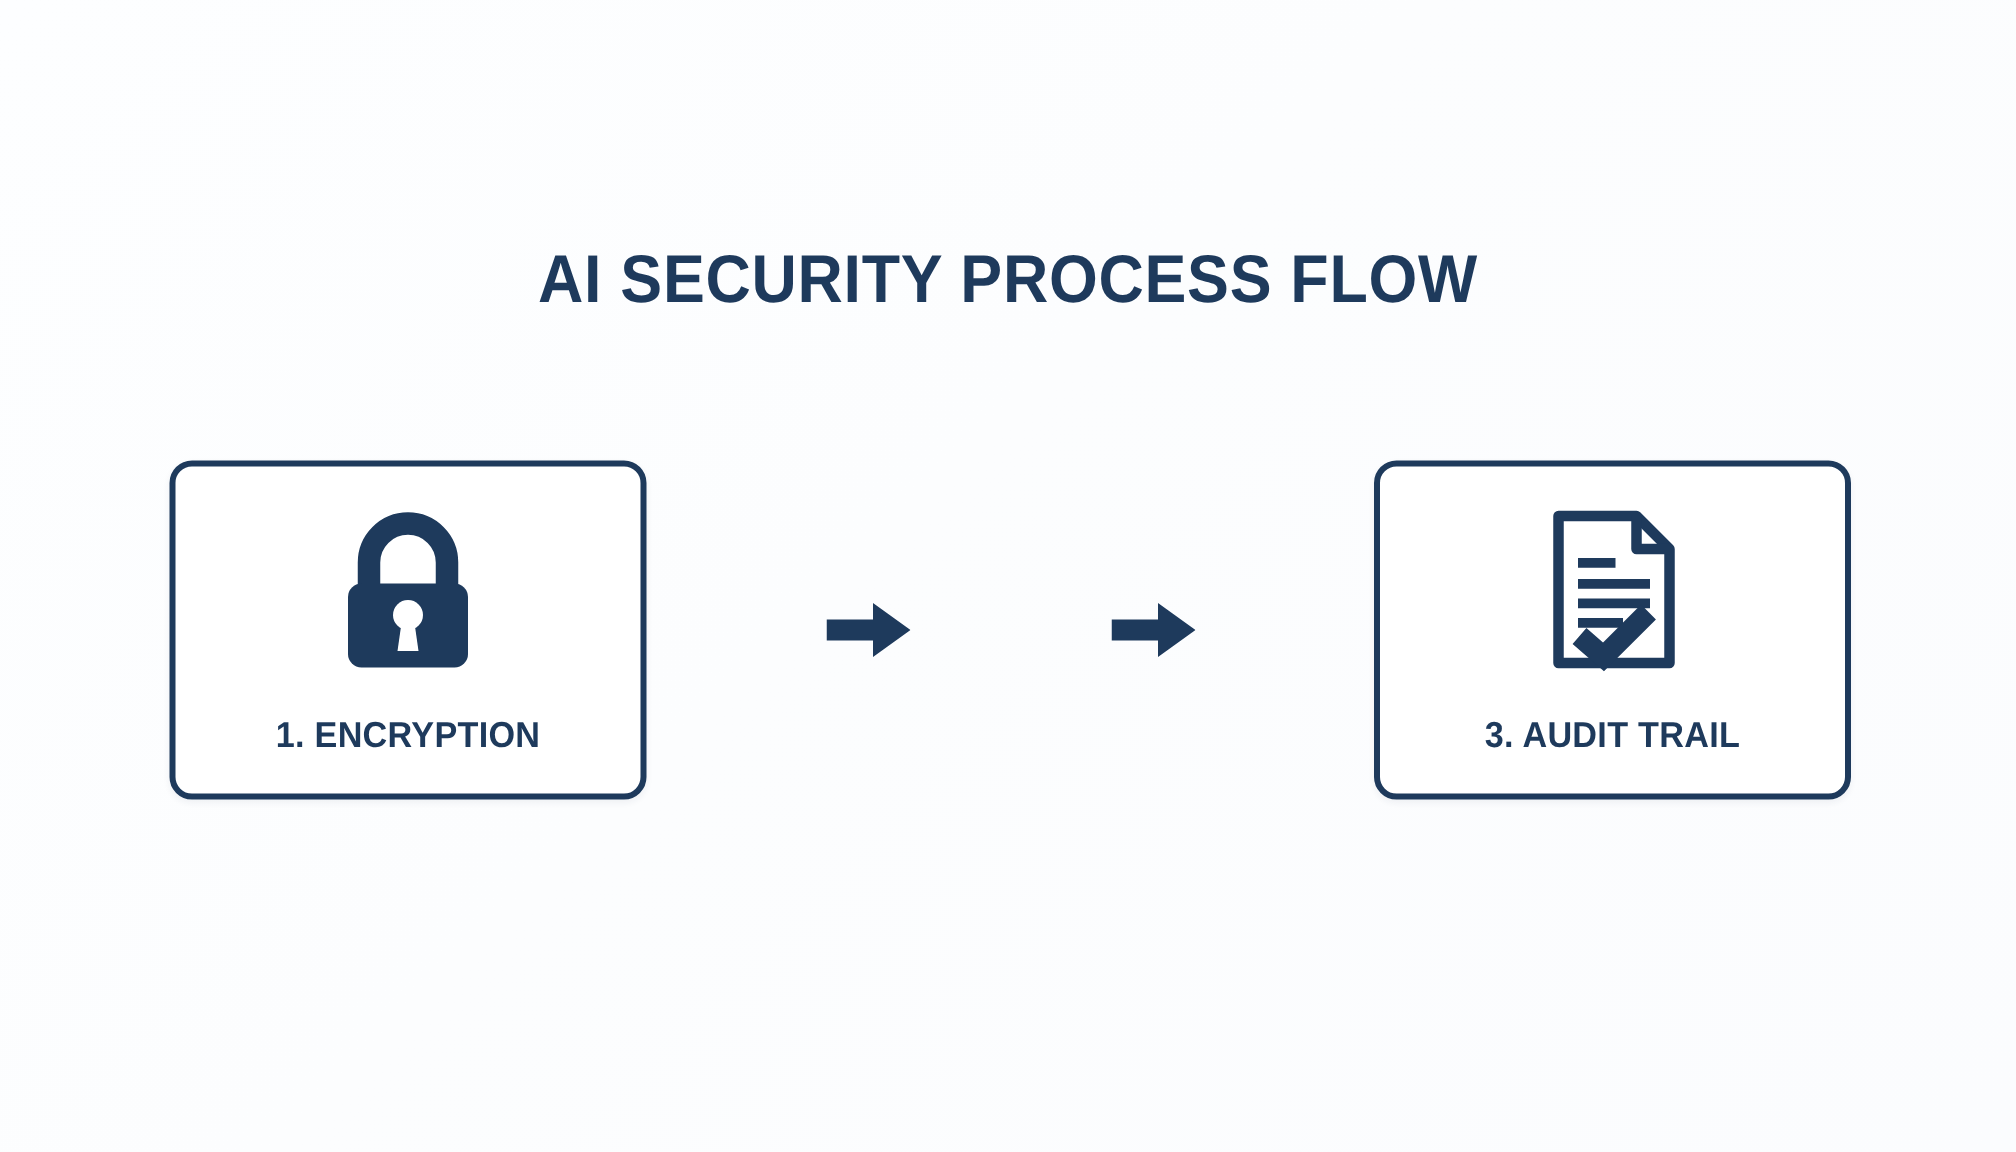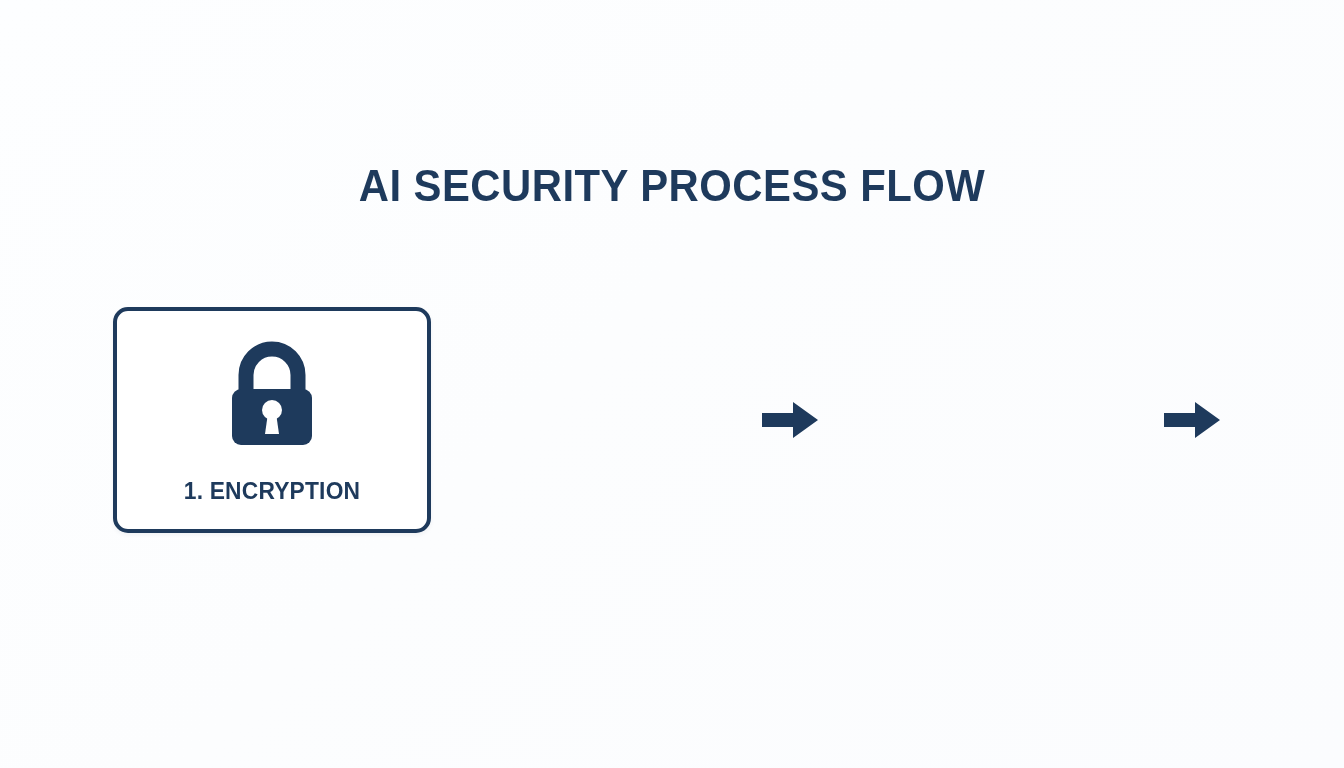--- a/index.html
+++ b/index.html
@@ -129,15 +129,32 @@
       </svg>
     </div>
 
 
     <div class="arrow-wrap">
       <svg width="56" height="40" viewBox="0 0 56 40">
         <path d="M0 13 L31 13 L31 2 L56 20 L31 38 L31 27 L0 27 Z" fill="#1e3a5c"></path>
       </svg>
     </div>
 
+    <div class="step-box">
+      <div class="icon-wrap">
+        <svg width="92" height="110" viewBox="0 0 92 110">
+
+          <path d="M10 6 L62 6 L84 28 L84 104 L10 104 Z" fill="#ffffff" stroke="#1e3a5c" stroke-width="7" stroke-linejoin="round"></path>
+          <path d="M62 6 L62 28 L84 28" fill="none" stroke="#1e3a5c" stroke-width="7" stroke-linejoin="round"></path>
+
+          <rect x="23" y="34" width="25" height="6.5" fill="#1e3a5c"></rect>
+          <rect x="23" y="48" width="48" height="6.5" fill="#1e3a5c"></rect>
+          <rect x="23" y="61" width="48" height="6.5" fill="#1e3a5c"></rect>
+          <rect x="23" y="74" width="30" height="6.5" fill="#1e3a5c"></rect>
+
+          <path d="M24 86 L40 100 L70 70" fill="none" stroke="#1e3a5c" stroke-width="14" stroke-linecap="butt" stroke-linejoin="miter"></path>
+        </svg>
+      </div>
+      <div class="step-label">3.   AUDIT TRAIL</div>
+    </div>
 
   </div>
 </div>
 
 </body></html>

